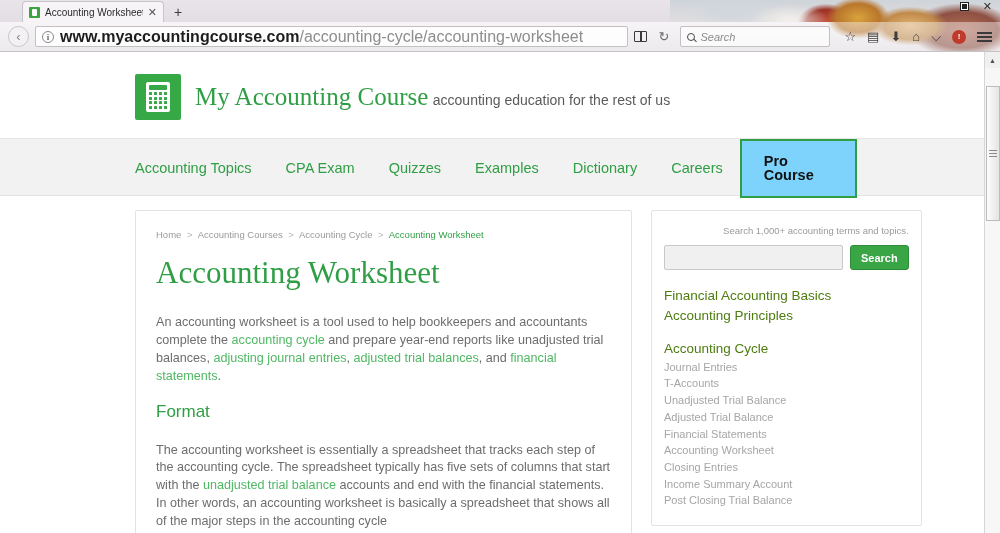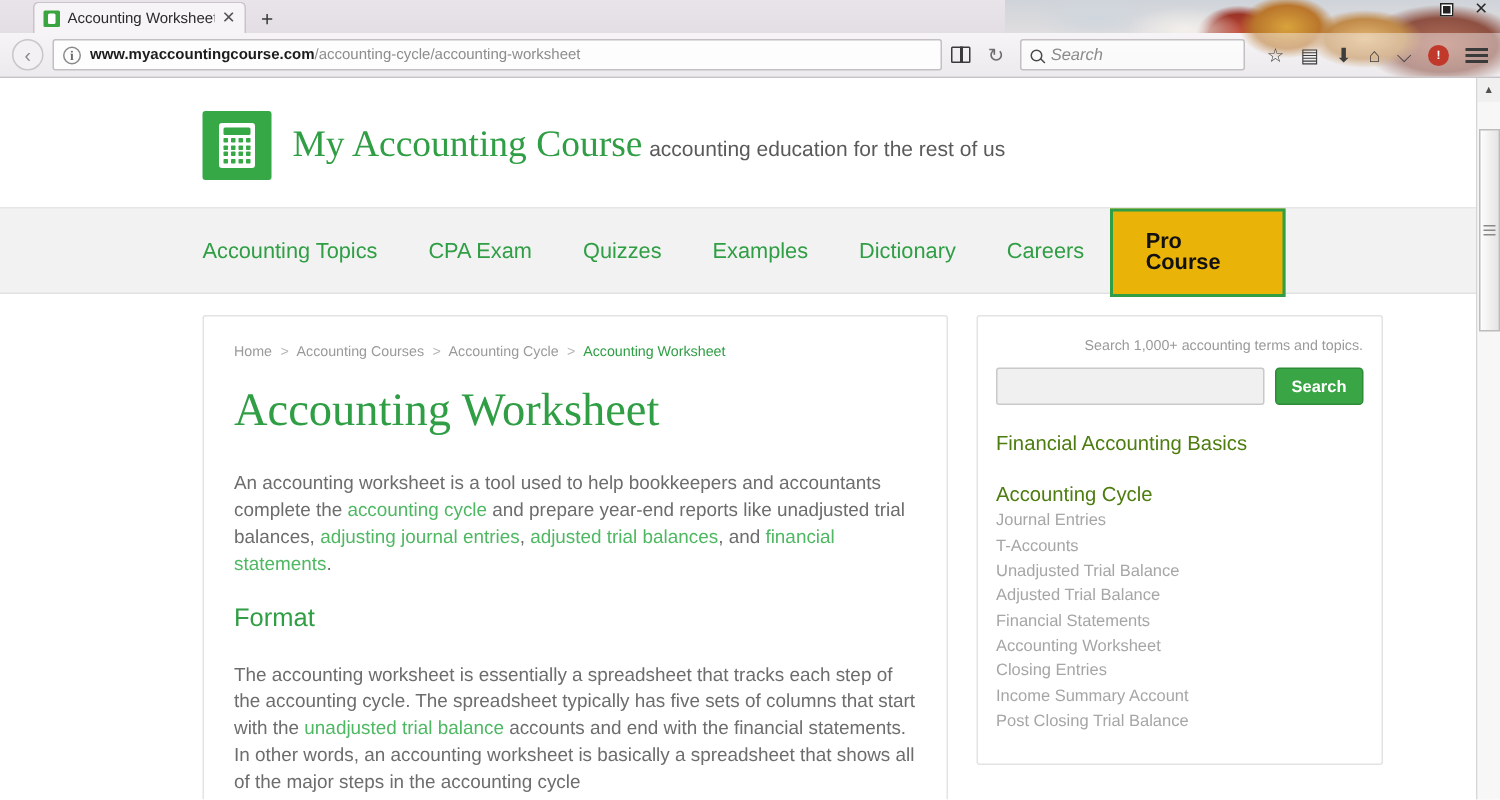--- a/index.html
+++ b/index.html
@@ -104,21 +104,21 @@
     background: #fdfdfd; border: 1px solid #c3bfc3; border-radius: 2px;
     display: flex; align-items: center; gap: 6px; padding: 0 6px;
     min-width: 0;
   }
   .info-icon {
     width: 12px; height: 12px; border: 1px solid #8a8a8a; border-radius: 50%;
     color: #6b6b6b; font-size: 9px; font-weight: bold;
     display: flex; align-items: center; justify-content: center; flex: 0 0 12px;
     font-family: "Liberation Serif", serif;
   }
-  .url { font-size: 10px; color: #8d8d8d; white-space: nowrap; overflow: hidden; }
+  .url { font-size: 16px; color: #8d8d8d; white-space: nowrap; overflow: hidden; }
   .url b { color: #1d1d1d; font-weight: bold; }
   .reader-icon {
     width: 13px; height: 11px; border: 1.4px solid #3a3a3a; border-radius: 1px;
     position: relative; flex: 0 0 13px;
   }
   .reader-icon::after {
     content: ""; position: absolute; left: 5px; top: -1.4px; bottom: -1.4px;
     width: 1.4px; background: #3a3a3a;
   }
   .searchbox {
@@ -208,21 +208,21 @@
     height: 58px;
   }
   .nav-inner { width: 730px; margin: 0 auto; padding-left: 8px;
                display: flex; align-items: center; height: 58px; gap: 0; }
   .nav-link {
     font-size: 14.5px; color: #2f9e44; padding: 0 17px; white-space: nowrap;
   }
   .nav-link:first-child { padding-left: 0; }
   .nav-spacer { flex: 1 1 auto; }
   .pro-btn {
-    background: #eab308; border: 2px solid #2f9e44;
+    background: #7dd3fc; border: 2px solid #2f9e44;
     font-size: 14.5px; font-weight: bold; color: #111;
     padding: 13px 22px; line-height: 1;
   }
 
   
   .site-body { background: #ffffff; padding-top: 14px; }
   .cols { width: 730px; margin: 0 auto; padding-left: 8px;
           display: flex; gap: 19px; align-items: flex-start; }
   .card {
     background: #ffffff; border: 1px solid #e3e3e3; border-radius: 2px;
@@ -403,20 +403,21 @@
 
             <div class="side-note">Search 1,000+ accounting terms and topics.</div>
 
             <div class="side-search">
               <input class="side-input" type="text" placeholder="" style="">
               <button class="side-sbtn">Search</button>
             </div>
 
             <div class="side-links">
               <a class="side-head">Financial Accounting Basics</a>
+              <a class="side-head">Accounting Principles</a>
 
               <a class="side-head group">Accounting Cycle</a>
 
               <a class="side-item">Journal Entries</a>
               <a class="side-item">T-Accounts</a>
               <a class="side-item">Unadjusted Trial Balance</a>
               <a class="side-item">Adjusted Trial Balance</a>
               <a class="side-item">Financial Statements</a>
               <a class="side-item">Accounting Worksheet</a>
               <a class="side-item">Closing Entries</a>

